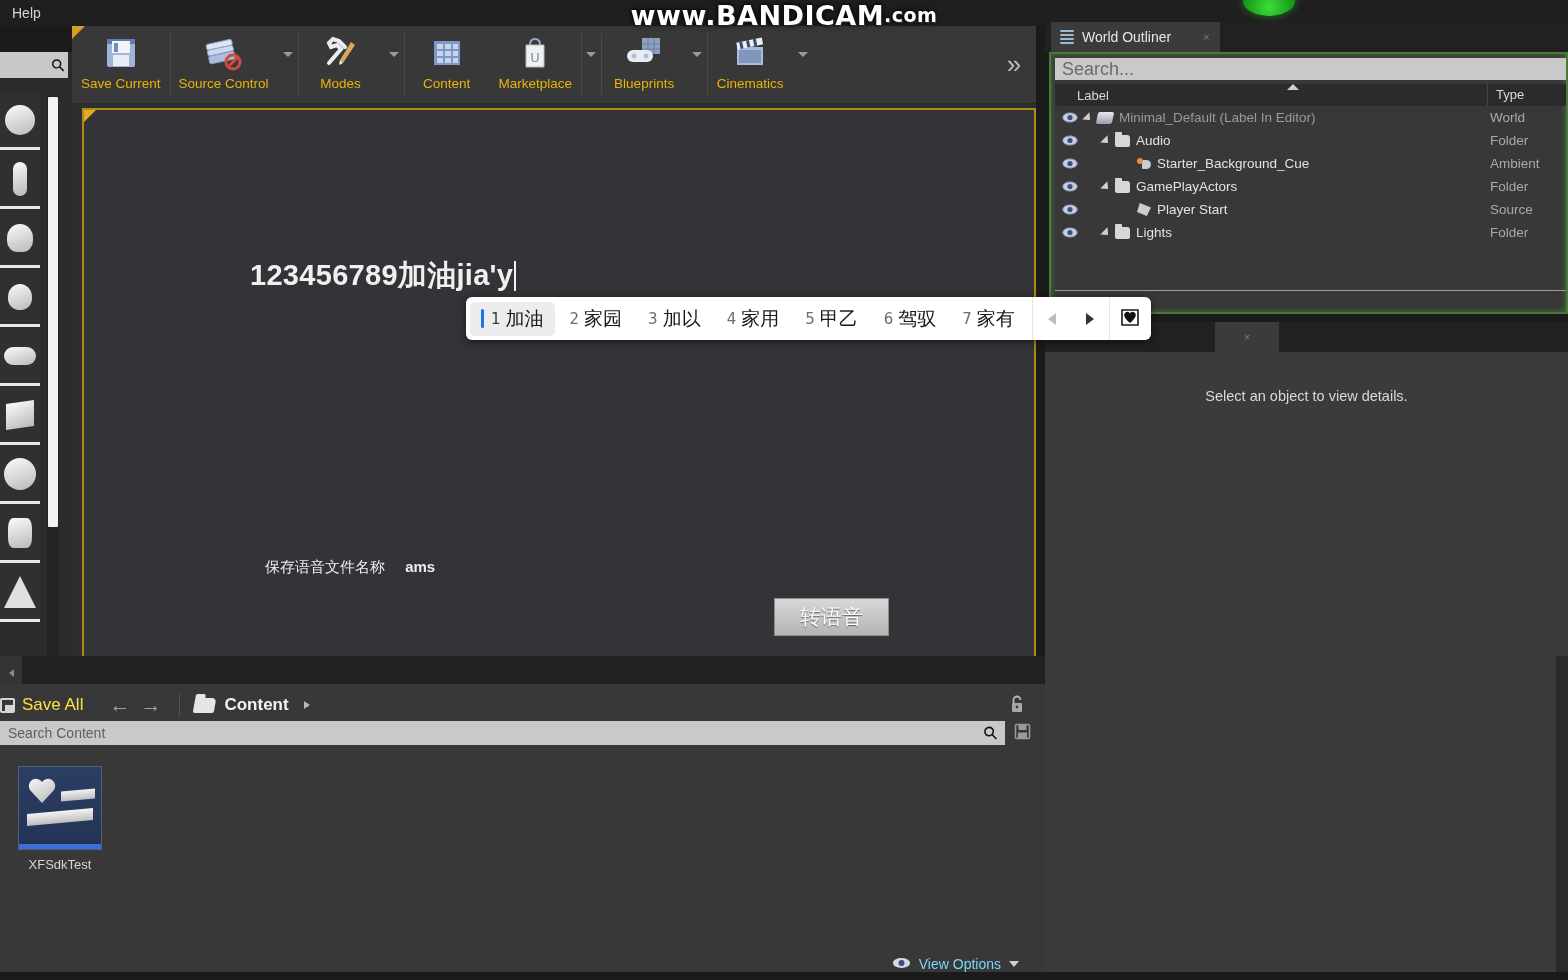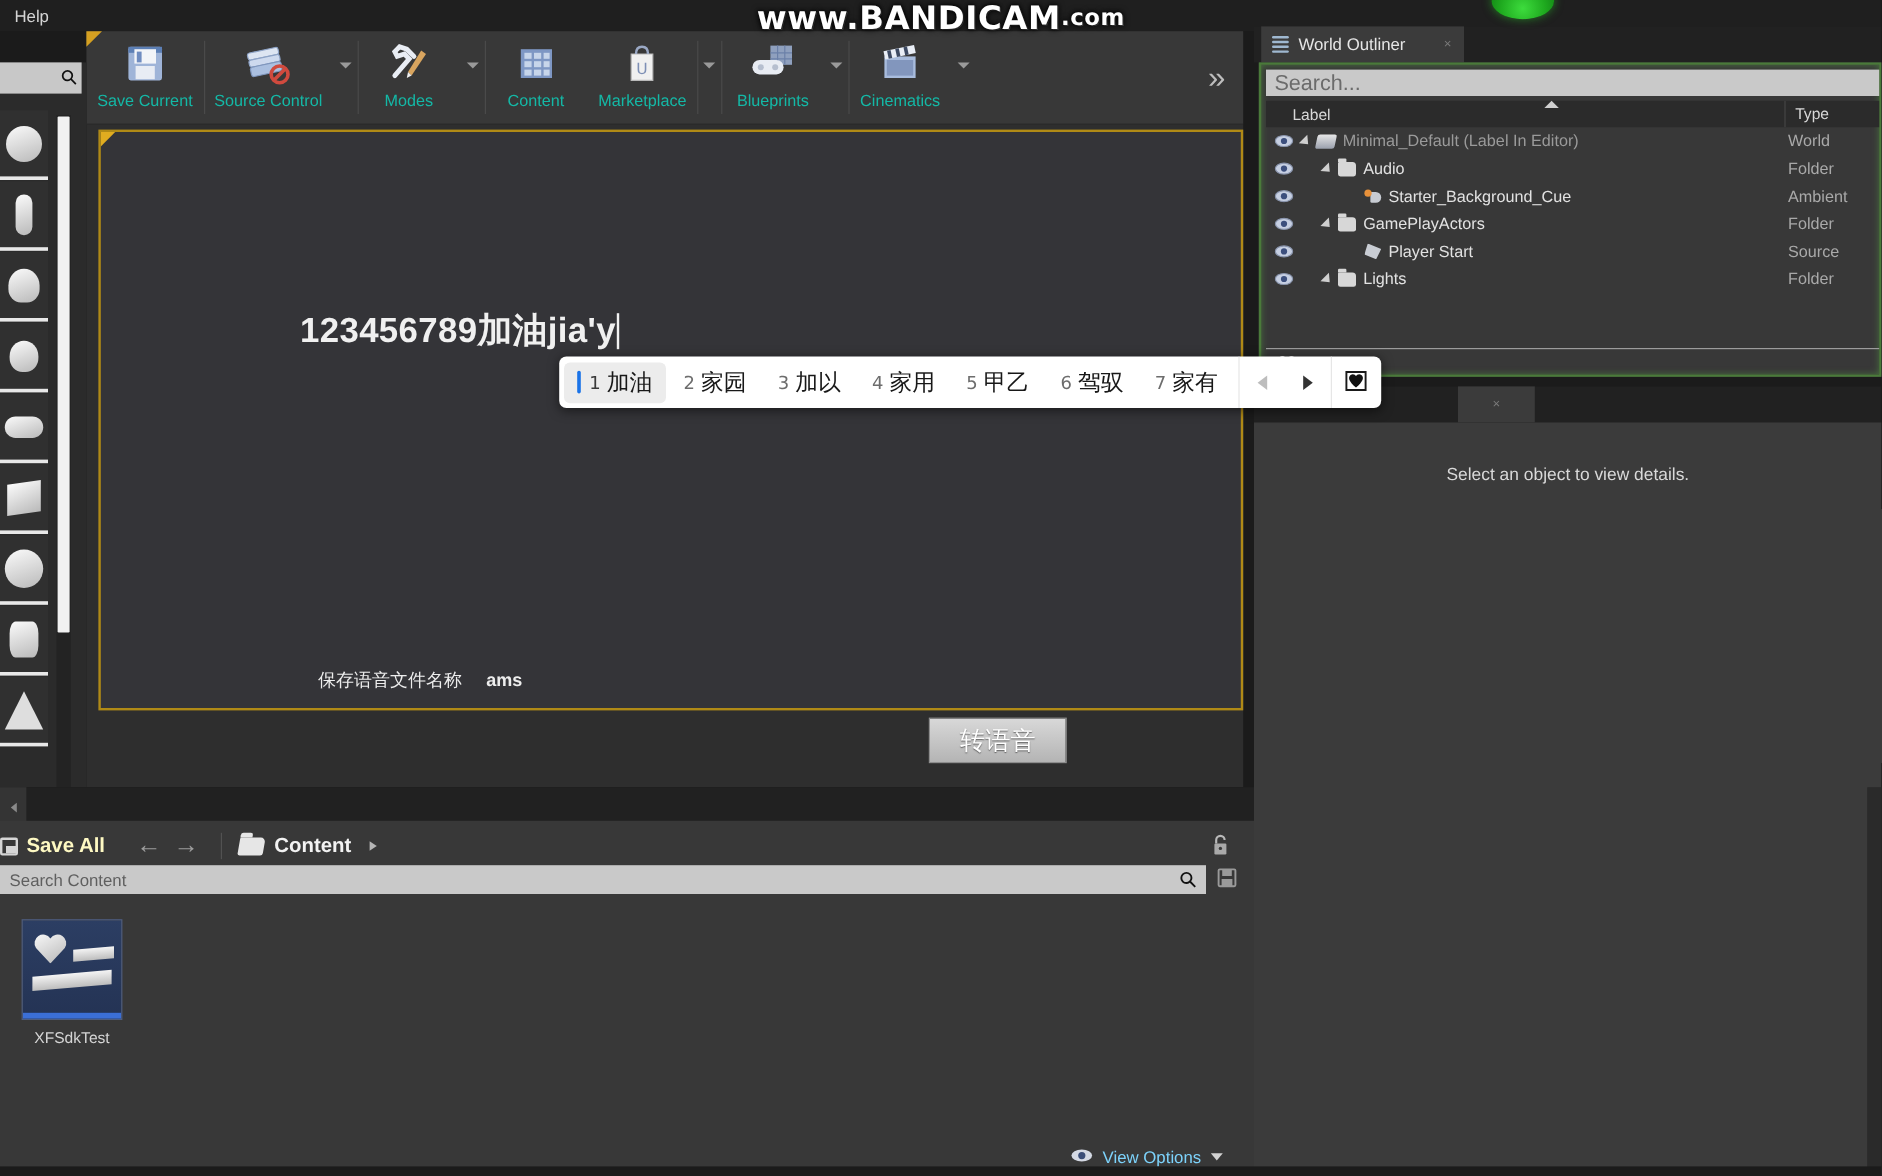--- a/index.html
+++ b/index.html
@@ -31,21 +31,21 @@
   .tb-grp{ display:flex; align-items:stretch; position:relative; }
   .tb-grp + .tb-grp::before{
     content:""; position:absolute; left:0; top:8px; bottom:8px; width:1px; background:#4a4a4a;
   }
   .tb-btn{
     width:auto; min-width:86px; padding:4px 9px 0 9px;
     display:flex; flex-direction:column; align-items:center; justify-content:flex-start;
     cursor:pointer;
   }
   .tb-btn .glyph{ height:46px; display:flex; align-items:center; justify-content:center; }
-  .tb-btn .lbl{ font-size:13.5px; color:#14b8a6; line-height:16px; white-space:nowrap; }
+  .tb-btn .lbl{ font-size:13.5px; color:#eab308; line-height:16px; white-space:nowrap; }
   .tb-caret{
     width:20px; display:flex; align-items:flex-start; justify-content:center;
     padding-top:26px; cursor:pointer;
   }
   .tb-caret i{
     display:block; width:0;height:0;
     border-left:5px solid transparent;border-right:5px solid transparent;border-top:5px solid #9a9a9a;
   }
   .tb-more{
     margin-left:auto; width:44px; display:flex; align-items:center; justify-content:center;
@@ -100,21 +100,21 @@
   #place-scroll{
     position:absolute; left:47px; top:44px; width:12px; height:560px; background:#232323;
   }
   #place-scroll .thumb{ width:10px; height:430px; margin:1px; background:#f2f2f2; border-radius:1px; }
 
   
   #viewport-wrap{
     position:absolute; left:72px; top:104px; width:964px; height:552px; background:#2e2e2e;
   }
   #viewport{
-    position:absolute; left:10px; top:4px; width:954px; height:484px;
+    position:absolute; left:10px; top:4px; width:954px; height:576px;
     background:#343438; border:2px solid #b08a16;
   }
   #vp-corner{
     position:absolute; left:0; top:0; width:0;height:0;
     border-left:12px solid #e0ac20; border-bottom:12px solid transparent;
   }
 
   
   #pie-text{
     position:absolute; left:166px; top:146px; font-size:29px; font-weight:bold;
@@ -242,21 +242,21 @@
   #cb-tab-left{
     position:absolute; left:0; top:656px; width:22px; height:34px; background:#343434;
     display:flex; align-items:center; justify-content:center;
   }
   #cb-tab-left i{ width:0;height:0;border-top:4px solid transparent;border-bottom:4px solid transparent;border-right:5px solid #8a8a8a; }
   #cb{
     position:absolute; left:0; top:684px; width:1045px; height:296px; background:#383838;
   }
   #cb-toolbar{ position:absolute; left:0; top:0; width:1045px; height:42px; display:flex; align-items:center; }
   .cb-saveall{ display:flex; align-items:center; gap:7px; padding-left:0px; cursor:pointer; }
-  .cb-saveall .lbl{ font-size:17px; font-weight:bold; color:#fef9c3; }
+  .cb-saveall .lbl{ font-size:17px; font-weight:normal; color:#fde047; }
   .floppy{ width:15px;height:15px;border:2px solid #d6d6d6; border-radius:2px; position:relative; }
   .floppy::after{ content:""; position:absolute; left:3px; bottom:0; width:9px;height:6px; background:#d6d6d6; }
   .cb-nav{ display:flex; align-items:center; gap:10px; margin-left:26px; }
   .cb-nav .arr{ font-size:21px; color:#9d9d9d; cursor:pointer; }
   .cb-sep{ width:1px; height:22px; background:#525252; margin:0 14px 0 18px; }
   .cb-crumb{ display:flex; align-items:center; gap:9px; cursor:pointer; }
   .cb-crumb .fld{ width:21px;height:15px;background:#e6e6e6;border-radius:1px 4px 2px 2px; position:relative; transform:skewX(-10deg); }
   .cb-crumb .fld::before{content:"";position:absolute;left:0;top:-4px;width:10px;height:4px;background:#e6e6e6;border-radius:2px 2px 0 0;}
   .cb-crumb .nm{ font-size:17px; font-weight:bold; color:#f2f2f2; }
   .cb-crumb .car{ width:0;height:0;border-top:4px solid transparent;border-bottom:4px solid transparent;border-left:6px solid #b5b5b5; margin-left:6px; }

